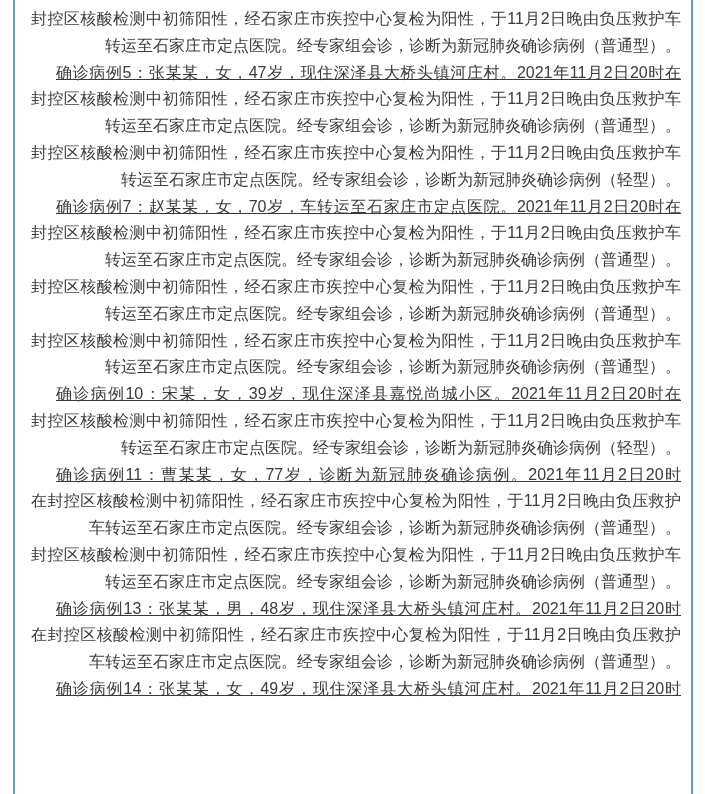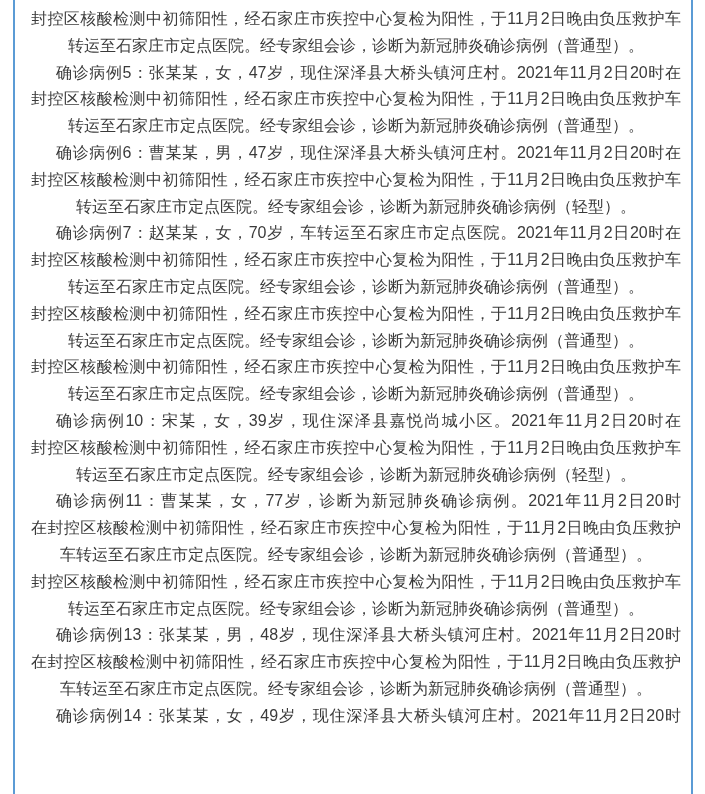--- a/index.html
+++ b/index.html
@@ -30,44 +30,44 @@
     top: 6px;
     width: 650px;
     color: #3a3a3a;
     font-size: 16px;
     font-weight: 400;
   }
   .line {
     height: 26.8px;
     line-height: 26.8px;
     white-space: nowrap;
-    text-align: center;
+    text-align: right;
   }
   .line.fill {
     text-align: justify;
     text-align-last: justify;
   }
   .line.indent {
     text-indent: 25px;
+    text-decoration: underline;
   }
 </style>
 </head>
 <body>
 
 <div class="page" style="background: rgb(255, 255, 255);">
   <div class="rule rule-left" style="background: rgb(91, 155, 213);"></div>
   <div class="rule rule-right" style="background: rgb(91, 155, 213);"></div>
   <div class="content" style="color: rgb(58, 58, 58);">
 
   <div class="line fill">封控区核酸检测中初筛阳性，经石家庄市疾控中心复检为阳性，于11月2日晚由负压救护车</div>
       <div class="line">转运至石家庄市定点医院。经专家组会诊，诊断为新冠肺炎确诊病例（普通型）。</div>
       <div class="line indent fill">确诊病例5：张某某，女，47岁，现住深泽县大桥头镇河庄村。2021年11月2日20时在</div>
       <div class="line fill">封控区核酸检测中初筛阳性，经石家庄市疾控中心复检为阳性，于11月2日晚由负压救护车</div>
       <div class="line">转运至石家庄市定点医院。经专家组会诊，诊断为新冠肺炎确诊病例（普通型）。</div>
-      <div class="line indent fill">确诊病例6：曹某某，男，47岁，现住深泽县大桥头镇河庄村。2021年11月2日20时在</div>
       <div class="line fill">封控区核酸检测中初筛阳性，经石家庄市疾控中心复检为阳性，于11月2日晚由负压救护车</div>
       <div class="line">转运至石家庄市定点医院。经专家组会诊，诊断为新冠肺炎确诊病例（轻型）。</div>
       <div class="line indent fill">确诊病例7：赵某某，女，70岁，车转运至石家庄市定点医院。2021年11月2日20时在</div>
       <div class="line fill">封控区核酸检测中初筛阳性，经石家庄市疾控中心复检为阳性，于11月2日晚由负压救护车</div>
       <div class="line">转运至石家庄市定点医院。经专家组会诊，诊断为新冠肺炎确诊病例（普通型）。</div>
       <div class="line fill">封控区核酸检测中初筛阳性，经石家庄市疾控中心复检为阳性，于11月2日晚由负压救护车</div>
       <div class="line">转运至石家庄市定点医院。经专家组会诊，诊断为新冠肺炎确诊病例（普通型）。</div>
       <div class="line fill">封控区核酸检测中初筛阳性，经石家庄市疾控中心复检为阳性，于11月2日晚由负压救护车</div>
       <div class="line">转运至石家庄市定点医院。经专家组会诊，诊断为新冠肺炎确诊病例（普通型）。</div>
       <div class="line indent fill">确诊病例10：宋某，女，39岁，现住深泽县嘉悦尚城小区。2021年11月2日20时在</div>

